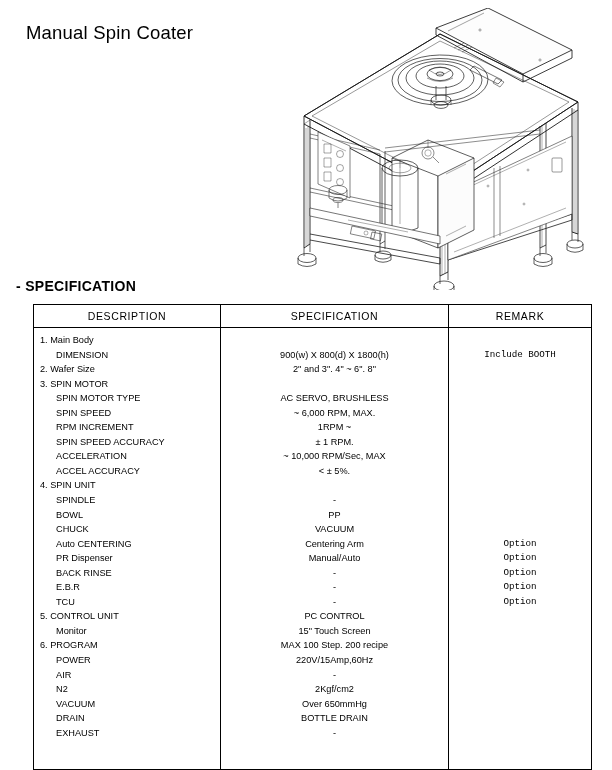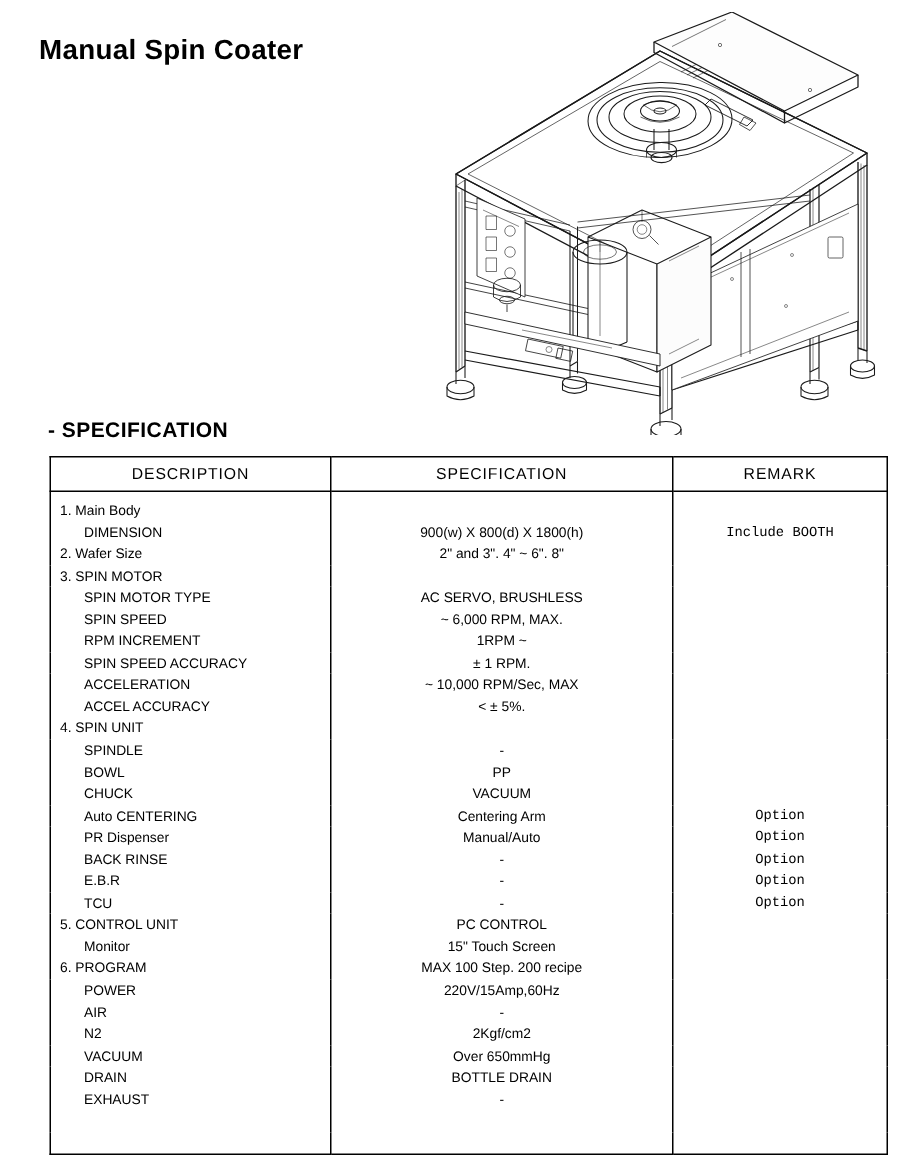--- a/index.html
+++ b/index.html
@@ -18,39 +18,39 @@
   .page {
     position: relative;
     width: 612px;
     height: 770px;
   }
   .doc-title {
     position: absolute;
     left: 26px;
     top: 22px;
     font-size: 18.5px;
-    font-weight: bold;
+    font-weight: normal;
     letter-spacing: 0.2px;
     white-space: nowrap;
   }
   .machine-figure {
     position: absolute;
     left: 288px;
     top: 8px;
     width: 322px;
     height: 282px;
   }
   .machine-figure svg {
     display: block;
     width: 100%;
     height: 100%;
   }
   .section-heading {
     position: absolute;
-    left: 32px;
+    left: 16px;
     top: 278px;
     font-size: 14px;
     font-weight: bold;
     letter-spacing: 0.3px;
     white-space: nowrap;
   }
   .spec-table-wrap {
     position: absolute;
     left: 33px;
     top: 304px;

